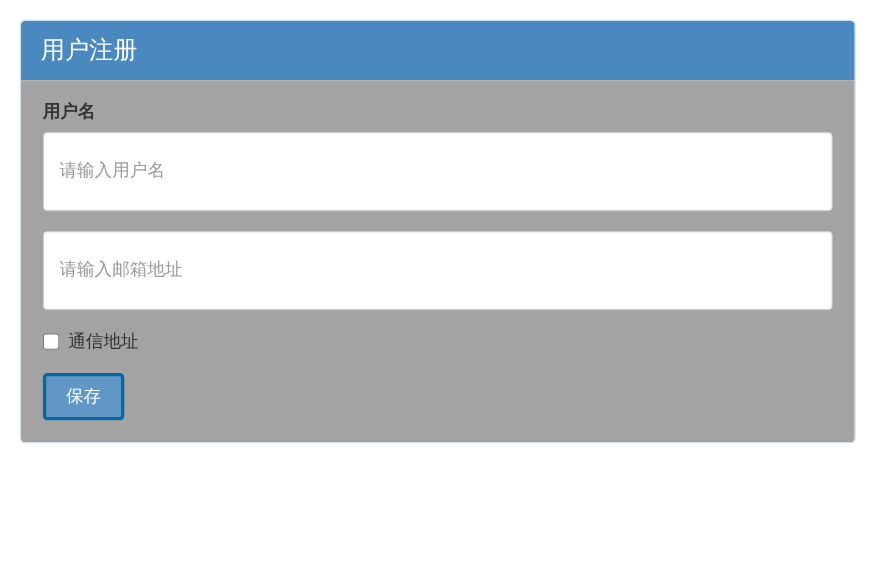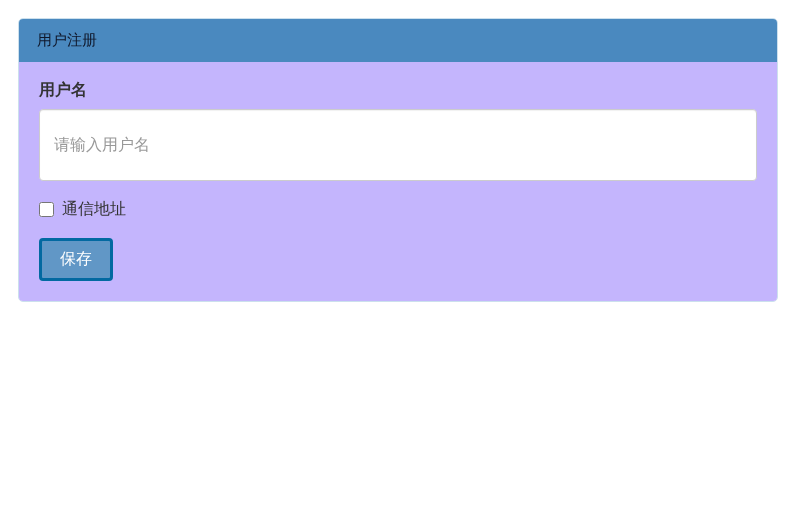--- a/index.html
+++ b/index.html
@@ -13,28 +13,28 @@
       padding: 18px;
     }
     .panel {
       border: 1px solid #cce0ed;
       border-radius: 5px;
       overflow: hidden;
       width: 760px;
     }
     .panel-header {
       background: #4a89bf;
-      color: #0f172a;
+      color: #ffffff;
       padding: 12px 18px;
-      font-size: 15px;
+      font-size: 22px;
       font-weight: 500;
     }
     .panel-body {
       padding: 18px 20px 20px 20px;
-      background: #c4b5fd;
+      background: #a3a3a3;
     }
     .form-group {
       margin-bottom: 18px;
     }
     .form-label {
       display: block;
       font-size: 16px;
       font-weight: 700;
       color: #333333;
       margin-bottom: 8px;
@@ -87,20 +87,21 @@
 <div class="panel">
   <div class="panel-header">用户注册</div>
   <div class="panel-body">
 
     <div class="form-group">
       <label class="form-label">用户名</label>
       <input type="text" class="form-control" placeholder="请输入用户名" style="">
     </div>
 
     <div class="form-group">
+      <input type="text" class="form-control" placeholder="请输入邮箱地址" style="">
     </div>
 
     <div class="checkbox-group">
       <input type="checkbox" style="">
       <span class="checkbox-label">通信地址</span>
     </div>
 
     <button class="btn-save">保存</button>
 
   </div>

